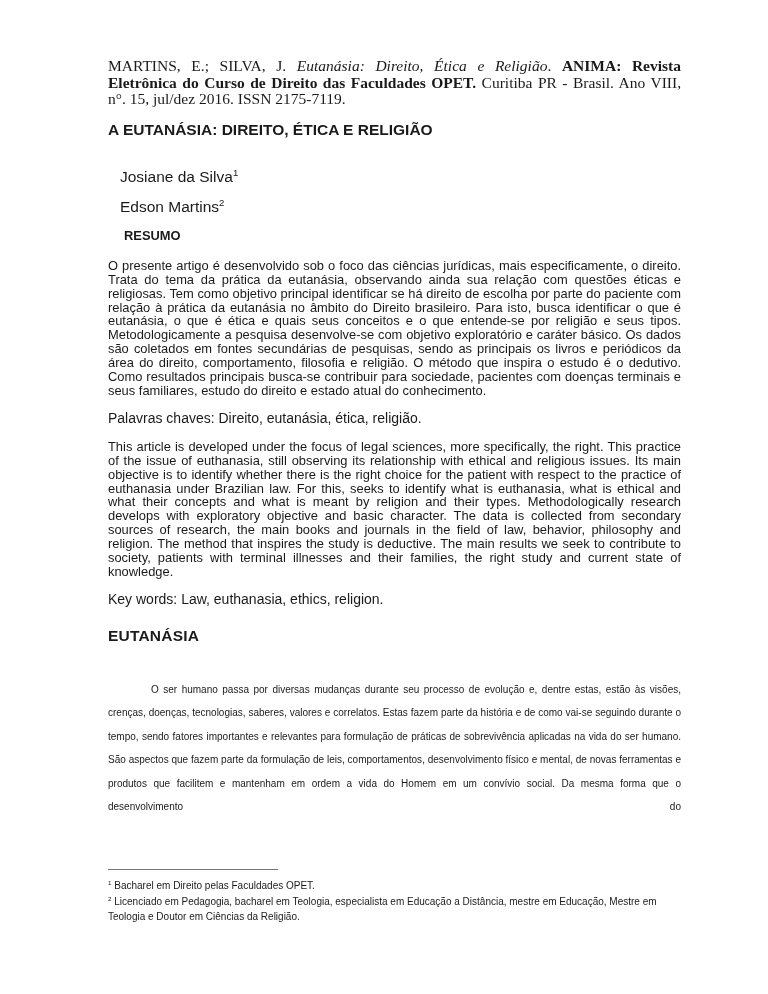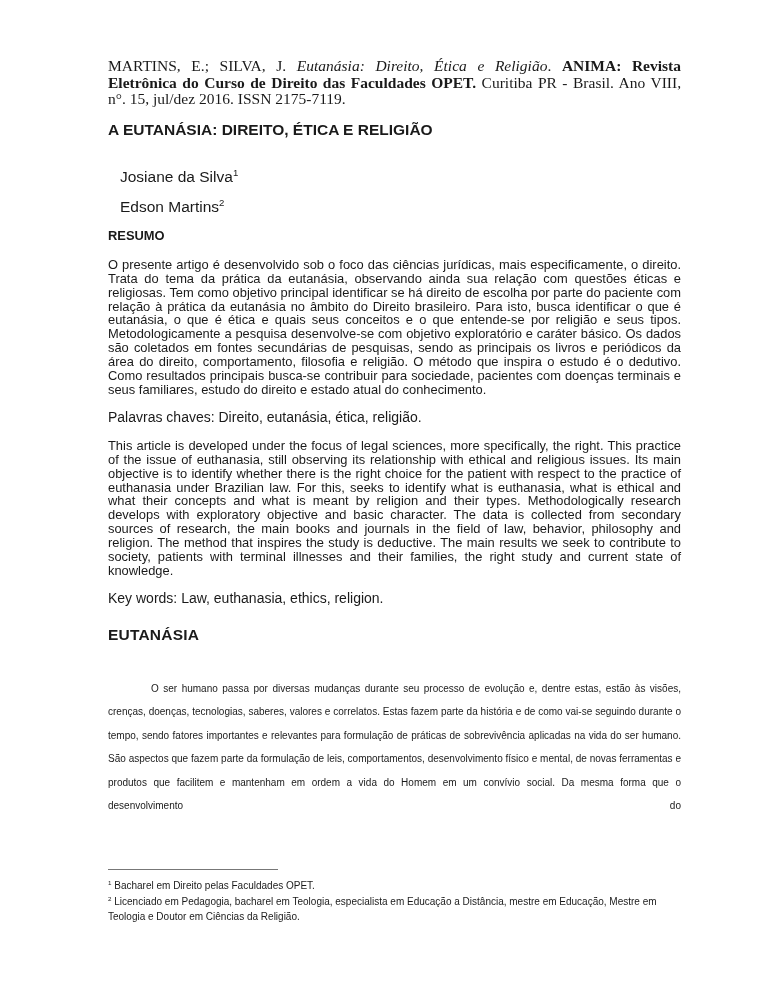--- a/index.html
+++ b/index.html
@@ -41,21 +41,21 @@
     font-size: 15.5px;
     text-align: left;
     margin: 12px;
     line-height: 18px;
   }
   .author-1 { margin-top: 29px; }
   .author-2 { margin-top: 12px; }
   .h-small {
     font-size: 12.9px;
     font-weight: bold;
-    margin: 0;
+    margin: 16px;
     line-height: 14px;
   }
   .h-resumo   { margin-top: 13px; }
   .h-abstract { margin-top: 10px; }
   .small-body {
     font-size: 12.9px;
     line-height: 13.9px;
     text-align: justify;
     margin: 15px 0 0 0;
   }

